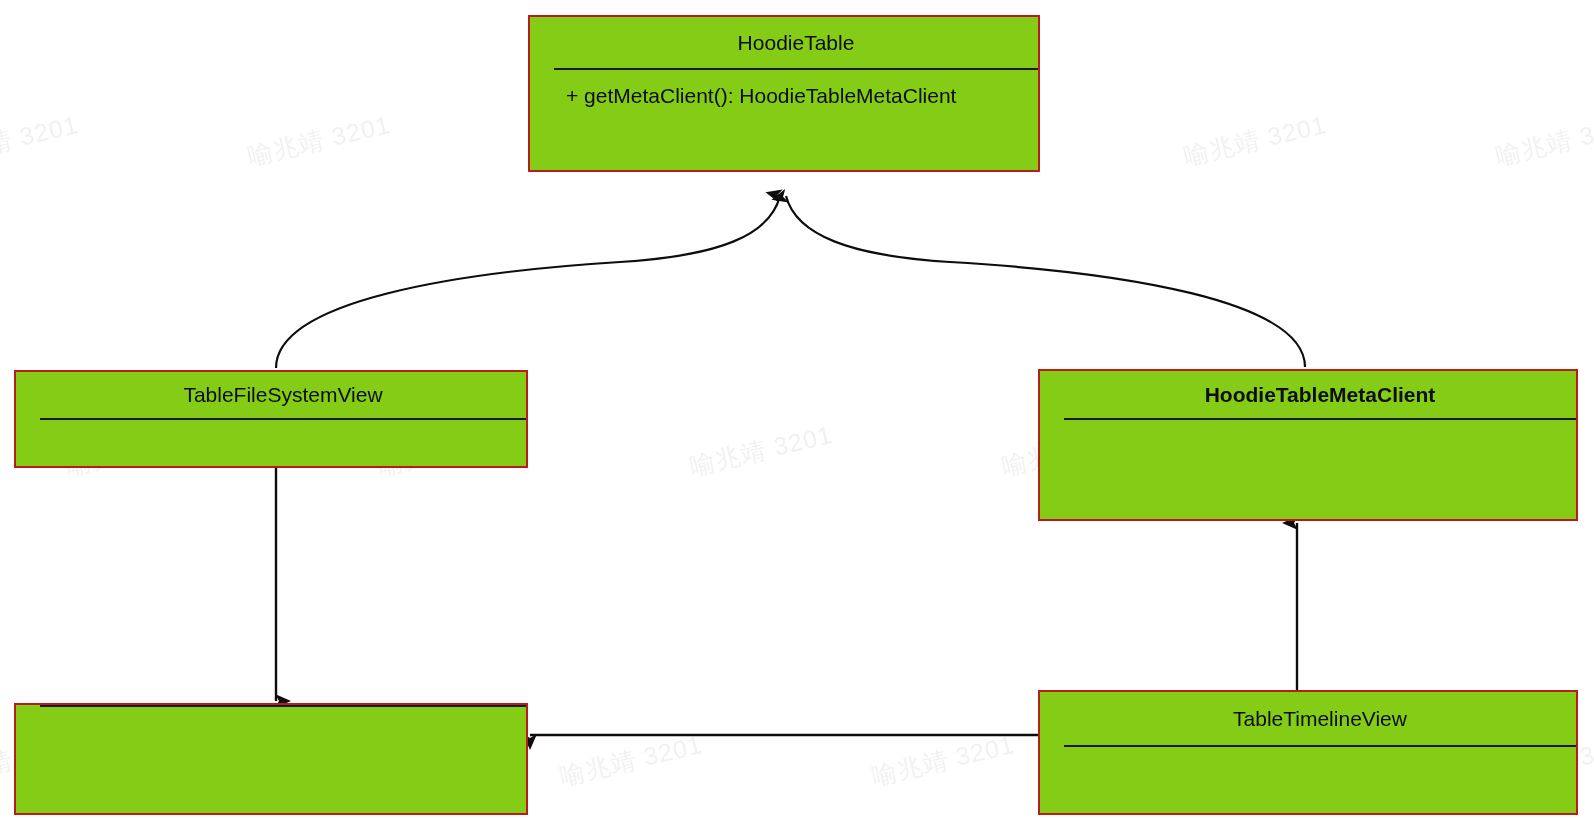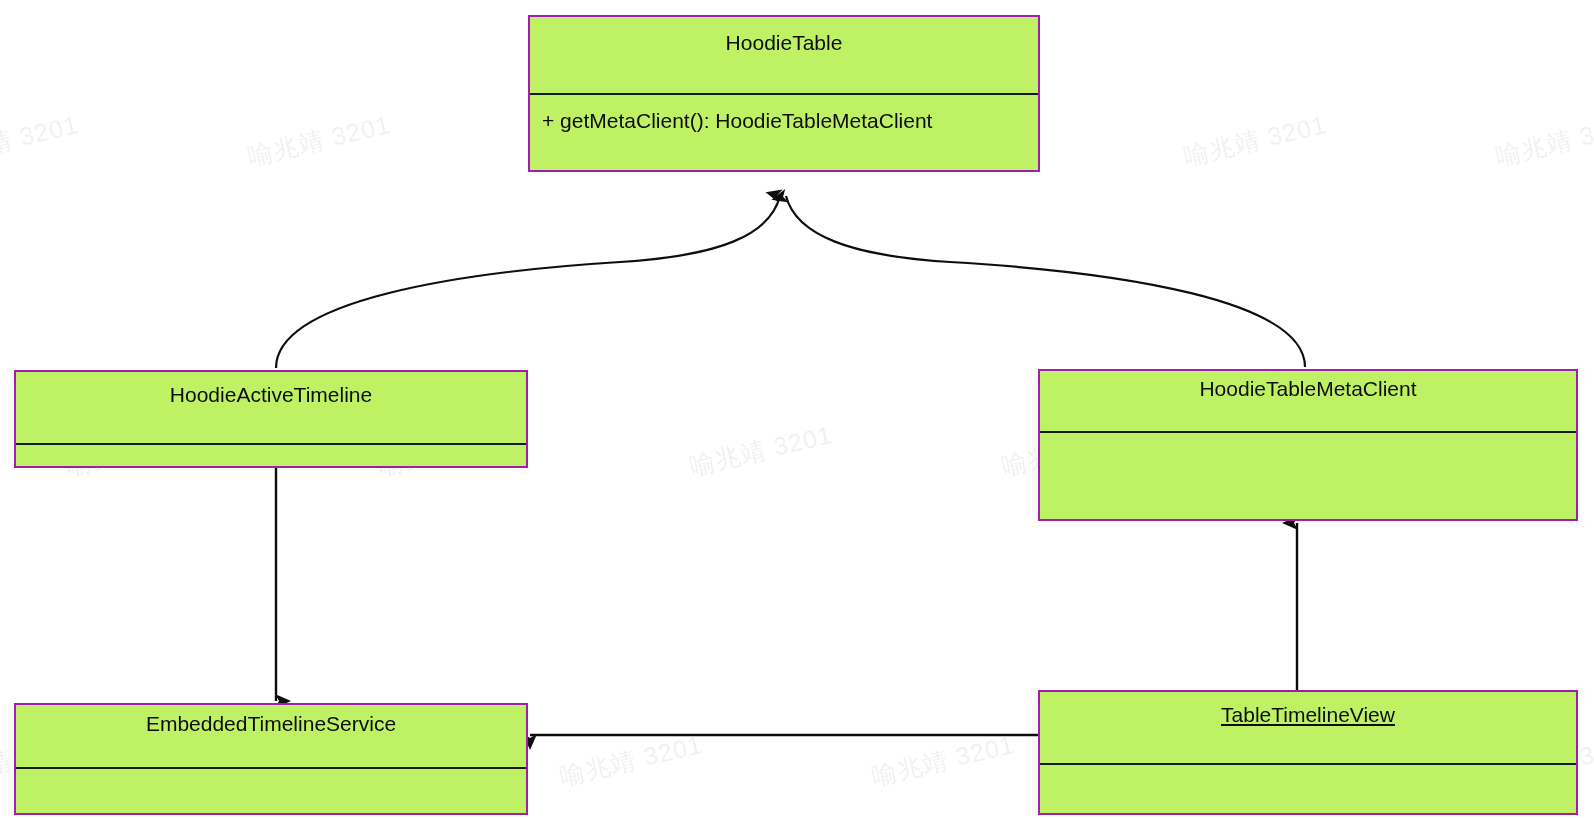--- a/index.html
+++ b/index.html
@@ -44,37 +44,37 @@
     left: 0; top: 0;
     width: 1594px;
     height: 818px;
     z-index: 1;
     pointer-events: none;
   }
   
   .uml-class {
     position: absolute;
     box-sizing: border-box;
-    background: #bef264;
-    border: 2px solid #a21caf;
+    background: #84cc16;
+    border: 2px solid #b91c1c;
     z-index: 2;
+    padding-left: 24px;
   }
   .uml-name {
     box-sizing: border-box;
     text-align: center;
     font-size: 21px;
     color: #0d0d0d;
     display: flex;
     align-items: center;
     justify-content: center;
   }
   .uml-compartment {
     box-sizing: border-box;
     border-top: 2px solid #1a1a1a;
-    margin-top: 25px;
   }
   .uml-member {
     box-sizing: border-box;
     font-size: 21px;
     color: #0d0d0d;
     padding-left: 12px;
     display: flex;
     align-items: center;
   }
   .uml-member + .uml-member {
@@ -87,29 +87,29 @@
   
   #box-hoodie-table        { left: 528px; top: 15px;  width: 512px; height: 157px; }
   #box-hoodie-table .uml-name { height: 51px; }
   #box-hoodie-table .uml-member { height: 51px; }
 
   #box-table-file-system-view { left: 14px;  top: 370px; width: 514px; height: 98px; }
   #box-table-file-system-view .uml-name { height: 46px; }
   #box-table-file-system-view .empty-compartment { height: 48px; }
 
   #box-hoodie-table-meta-client { left: 1038px; top: 369px; width: 540px; height: 152px; }
-  #box-hoodie-table-meta-client .uml-name { height: 35px; }
+  #box-hoodie-table-meta-client .uml-name { height: 47px; font-weight: bold; }
   #box-hoodie-table-meta-client .uml-member { height: 51px; }
 
   #box-embedded-timeline-service { left: 14px; top: 703px; width: 514px; height: 112px; }
   #box-embedded-timeline-service .uml-name { height: 37px; }
   #box-embedded-timeline-service .empty-compartment { height: 71px; }
 
   #box-table-timeline-view { left: 1038px; top: 690px; width: 540px; height: 125px; }
-  #box-table-timeline-view .uml-name { height: 46px; text-decoration: underline; }
+  #box-table-timeline-view .uml-name { height: 53px; }
   #box-table-timeline-view .empty-compartment { height: 78px; }
 </style>
 </head>
 <body>
 
 <div id="canvas">
 
   <div id="watermark-layer">
       <span class="watermark-text" style="color: rgb(241, 241, 241); left: -60px; top: 140px;">喻兆靖 3201</span>
       <span class="watermark-text" style="color: rgb(241, 241, 241); left: 252px; top: 140px;">喻兆靖 3201</span>
@@ -155,32 +155,31 @@
   </svg>
 
   <div class="uml-class" id="box-hoodie-table">
     <div class="uml-name">HoodieTable</div>
     <div class="uml-compartment">
       <div class="uml-member">+ getMetaClient(): HoodieTableMetaClient</div>
     </div>
   </div>
 
   <div class="uml-class" id="box-table-file-system-view">
-    <div class="uml-name">HoodieActiveTimeline</div>
+    <div class="uml-name">TableFileSystemView</div>
     <div class="uml-compartment empty-compartment"></div>
   </div>
 
   <div class="uml-class" id="box-hoodie-table-meta-client">
     <div class="uml-name">HoodieTableMetaClient</div>
     <div class="uml-compartment">
     </div>
   </div>
 
   <div class="uml-class" id="box-embedded-timeline-service">
-    <div class="uml-name">EmbeddedTimelineService</div>
     <div class="uml-compartment empty-compartment"></div>
   </div>
 
   <div class="uml-class" id="box-table-timeline-view">
     <div class="uml-name">TableTimelineView</div>
     <div class="uml-compartment empty-compartment"></div>
   </div>
 
 </div>
 

